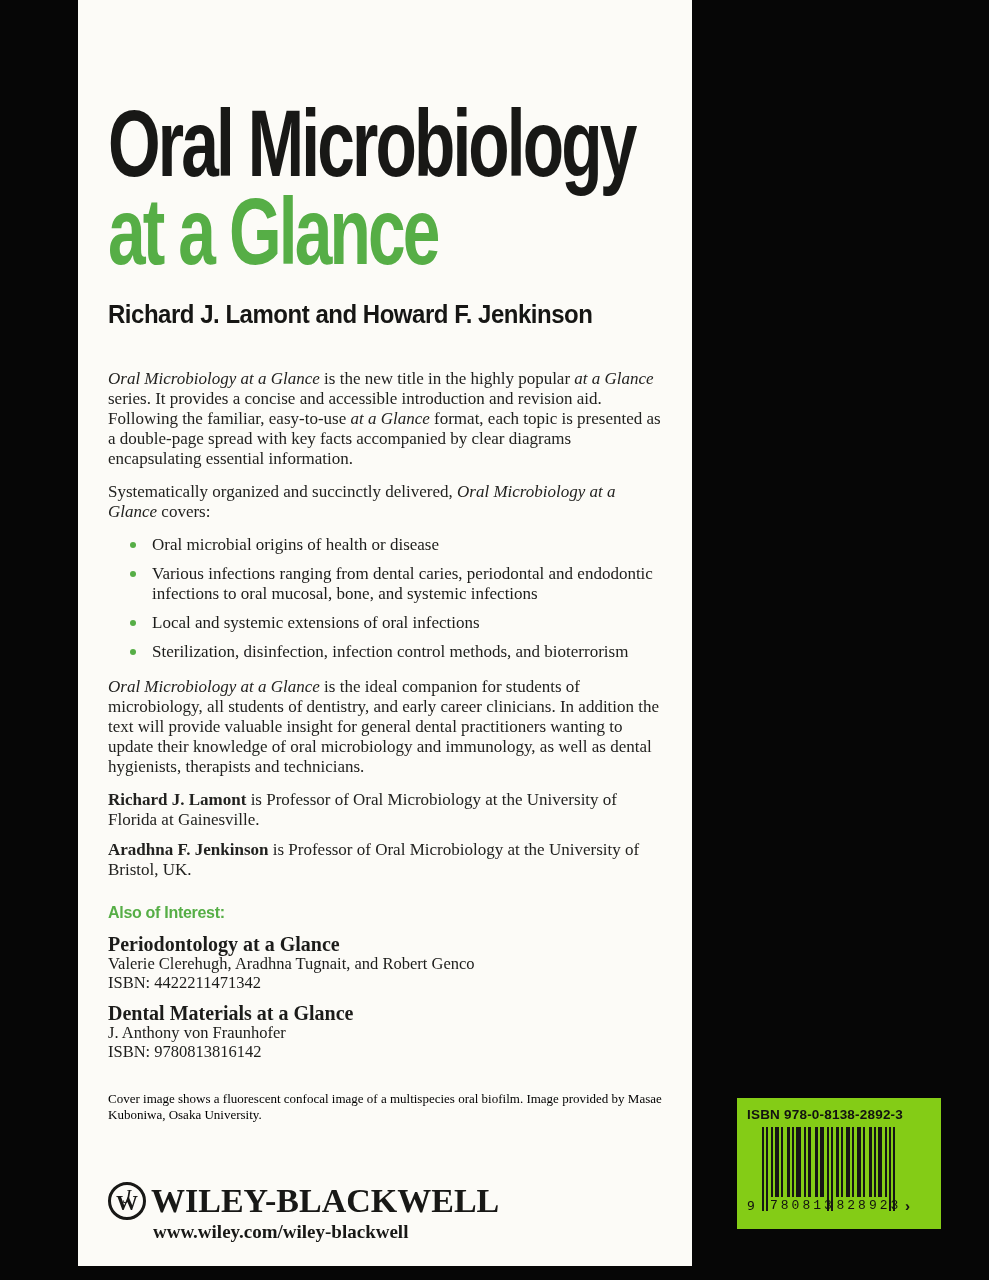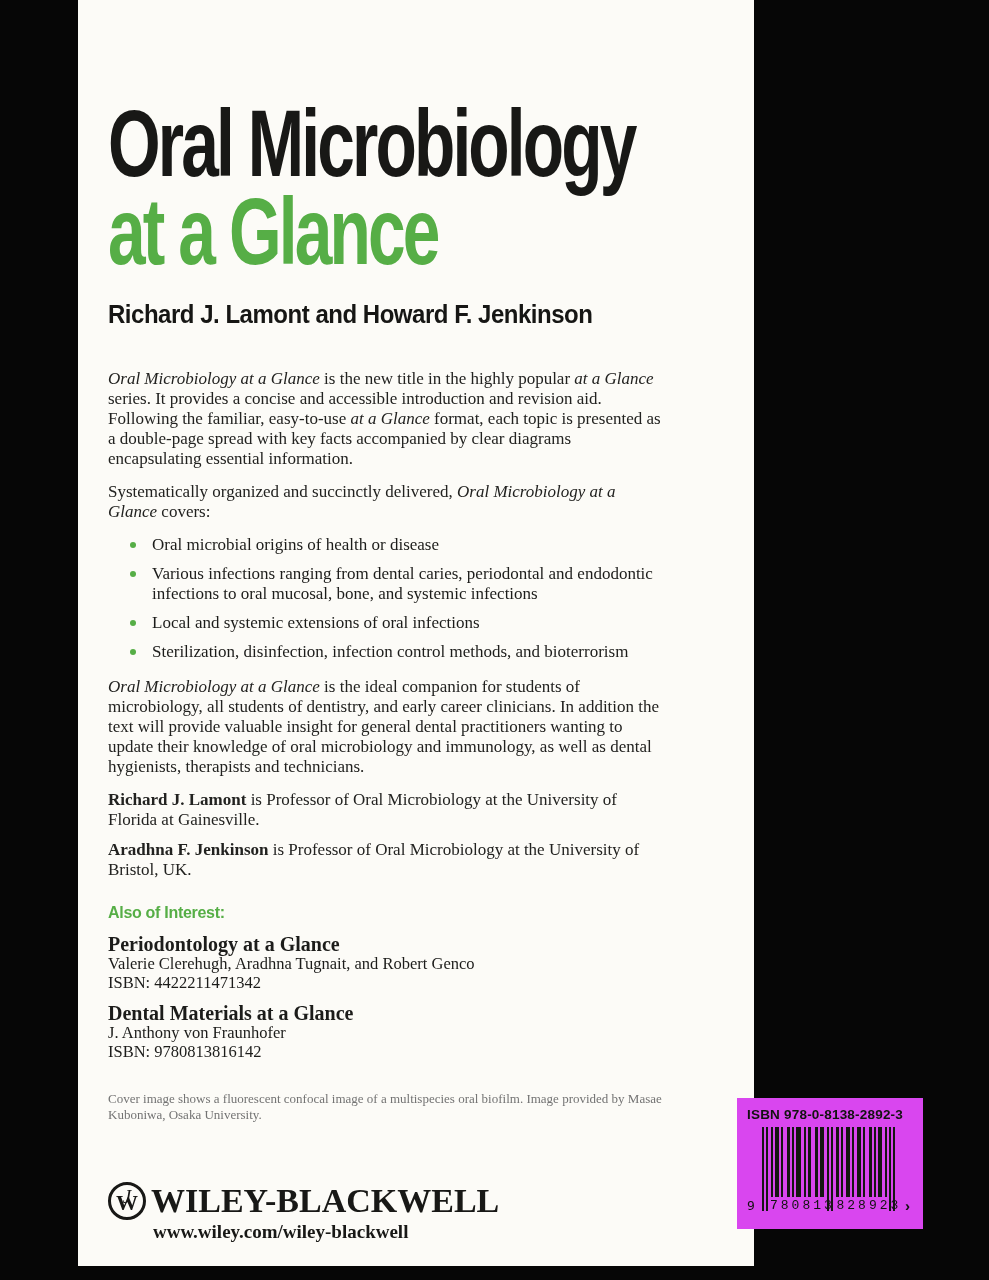--- a/index.html
+++ b/index.html
@@ -15,21 +15,21 @@
     background: #060606;
     overflow: hidden;
     font-family: "Liberation Serif", serif;
     color: var(--ink);
   }
   
   .page {
     position: absolute;
     left: 78px;
     top: 0;
-    width: 676px;
+    width: 614px;
     height: 1266px;
     background: #fcfbf7;
     overflow: hidden;
   }
   .content { padding: 100px 26px 0 30px; }
 
   .title-line {
     font-family: "Liberation Sans", sans-serif;
     font-weight: bold;
     font-size: 94px;
@@ -96,21 +96,21 @@
   }
   .book { margin-bottom: 12px; }
   .book-title { font-weight: bold; font-size: 20px; line-height: 19px; }
   .book-authors, .book-isbn { font-size: 16.5px; line-height: 19px; }
 
   .credit {
     margin-top: 30px;
     font-size: 13px;
     line-height: 15.5px;
     max-width: 556px;
-    color: #737373;
+    color: #000000;
   }
 
   
   .publisher { margin-top: 60px; }
   .logo-row { display: flex; align-items: center; }
   .monogram {
     position: relative;
     width: 38px;
     height: 38px;
     border: 3px solid #181816;
@@ -150,23 +150,23 @@
     font-weight: bold;
     font-size: 19px;
     color: #181816;
   }
 
   
   .barcode-box {
     position: absolute;
     left: 737px;
     top: 1098px;
-    width: 186px;
+    width: 204px;
     height: 131px;
-    background: #d946ef;
+    background: #84cc16;
     padding: 9px 10px 8px 10px;
   }
   .isbn-label {
     font-family: "Liberation Sans", sans-serif;
     font-weight: bold;
     font-size: 13.5px;
     letter-spacing: 0.2px;
     color: #121210;
     white-space: nowrap;
   }

